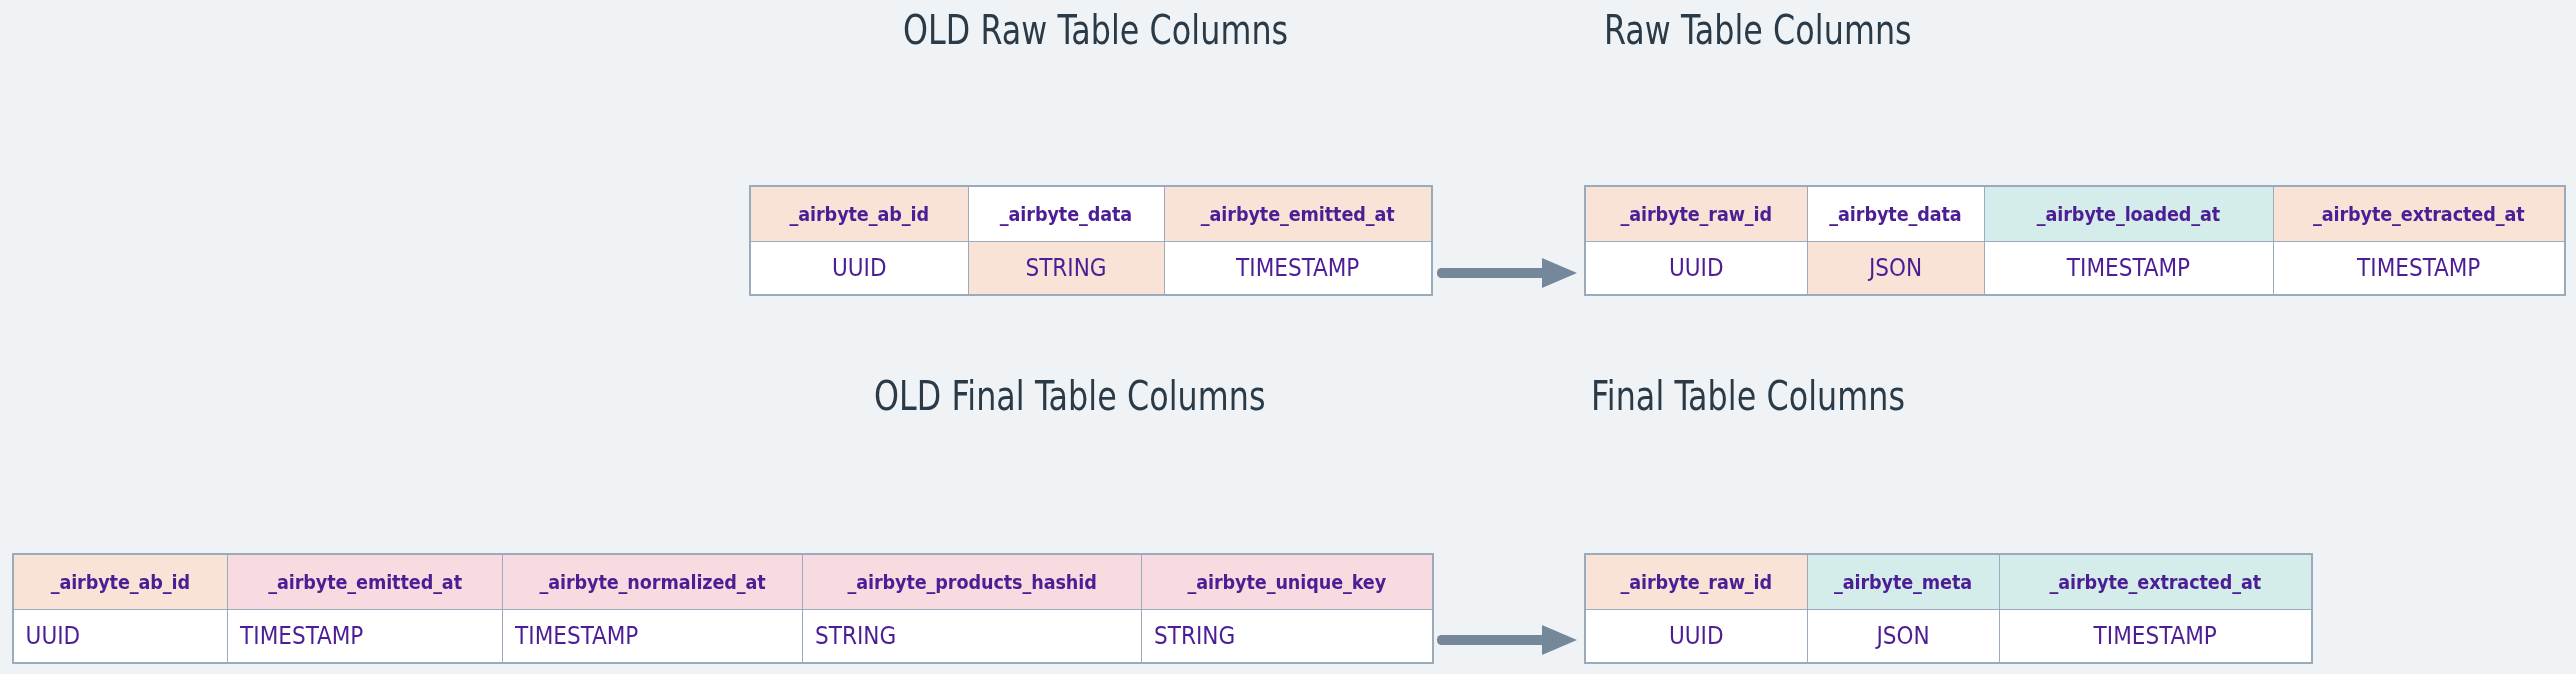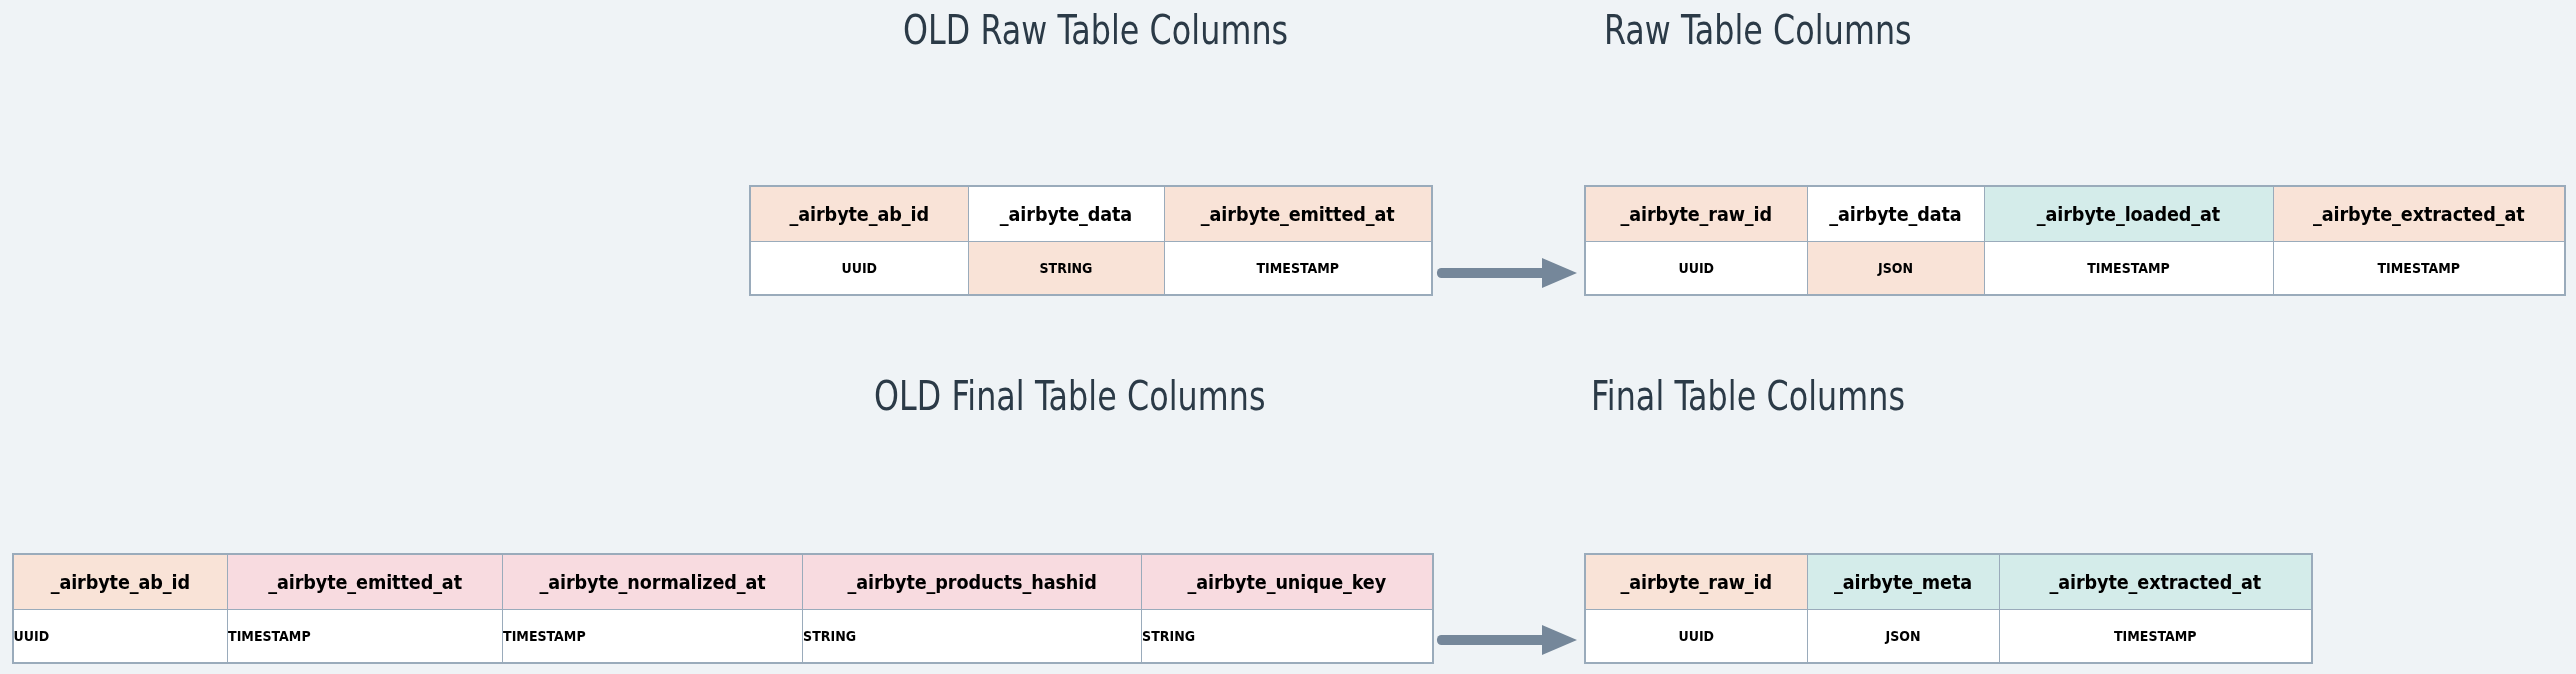--- a/index.html
+++ b/index.html
@@ -41,36 +41,36 @@
   .tbl {
     position: absolute;
     border-collapse: collapse;
     background: #ffffff;
     border: 2.9px solid #9aabbb;
     table-layout: fixed;
   }
   .tbl td {
     border: 1.5px solid #9aabbb;
     height: 26px;
-    padding: 0 0;
-    color: #000000;
+    padding: 0 12px;
+    color: #4c1d95;
     font-family: "DejaVu Sans Condensed", "Liberation Sans", sans-serif;
     white-space: nowrap;
     overflow: hidden;
   }
   .tbl tr.head td {
     font-weight: bold;
     font-size: 19.6px;
     height: 54px;
     text-align: center;
     letter-spacing: -0.1px;
   }
   .tbl tr.body td {
-    font-weight: 700;
-    font-size: 14px;
+    font-weight: 400;
+    font-size: 24px;
     height: 52px;
     text-align: left;
     letter-spacing: 0px;
   }
   .tbl.centered tr.body td { text-align: center; }
 
   
   .bg-peach { background: #f9e3d7 !important; }
   .bg-mint  { background: #d4ecea !important; }
   .bg-pink  { background: #f8dbe0 !important; }

